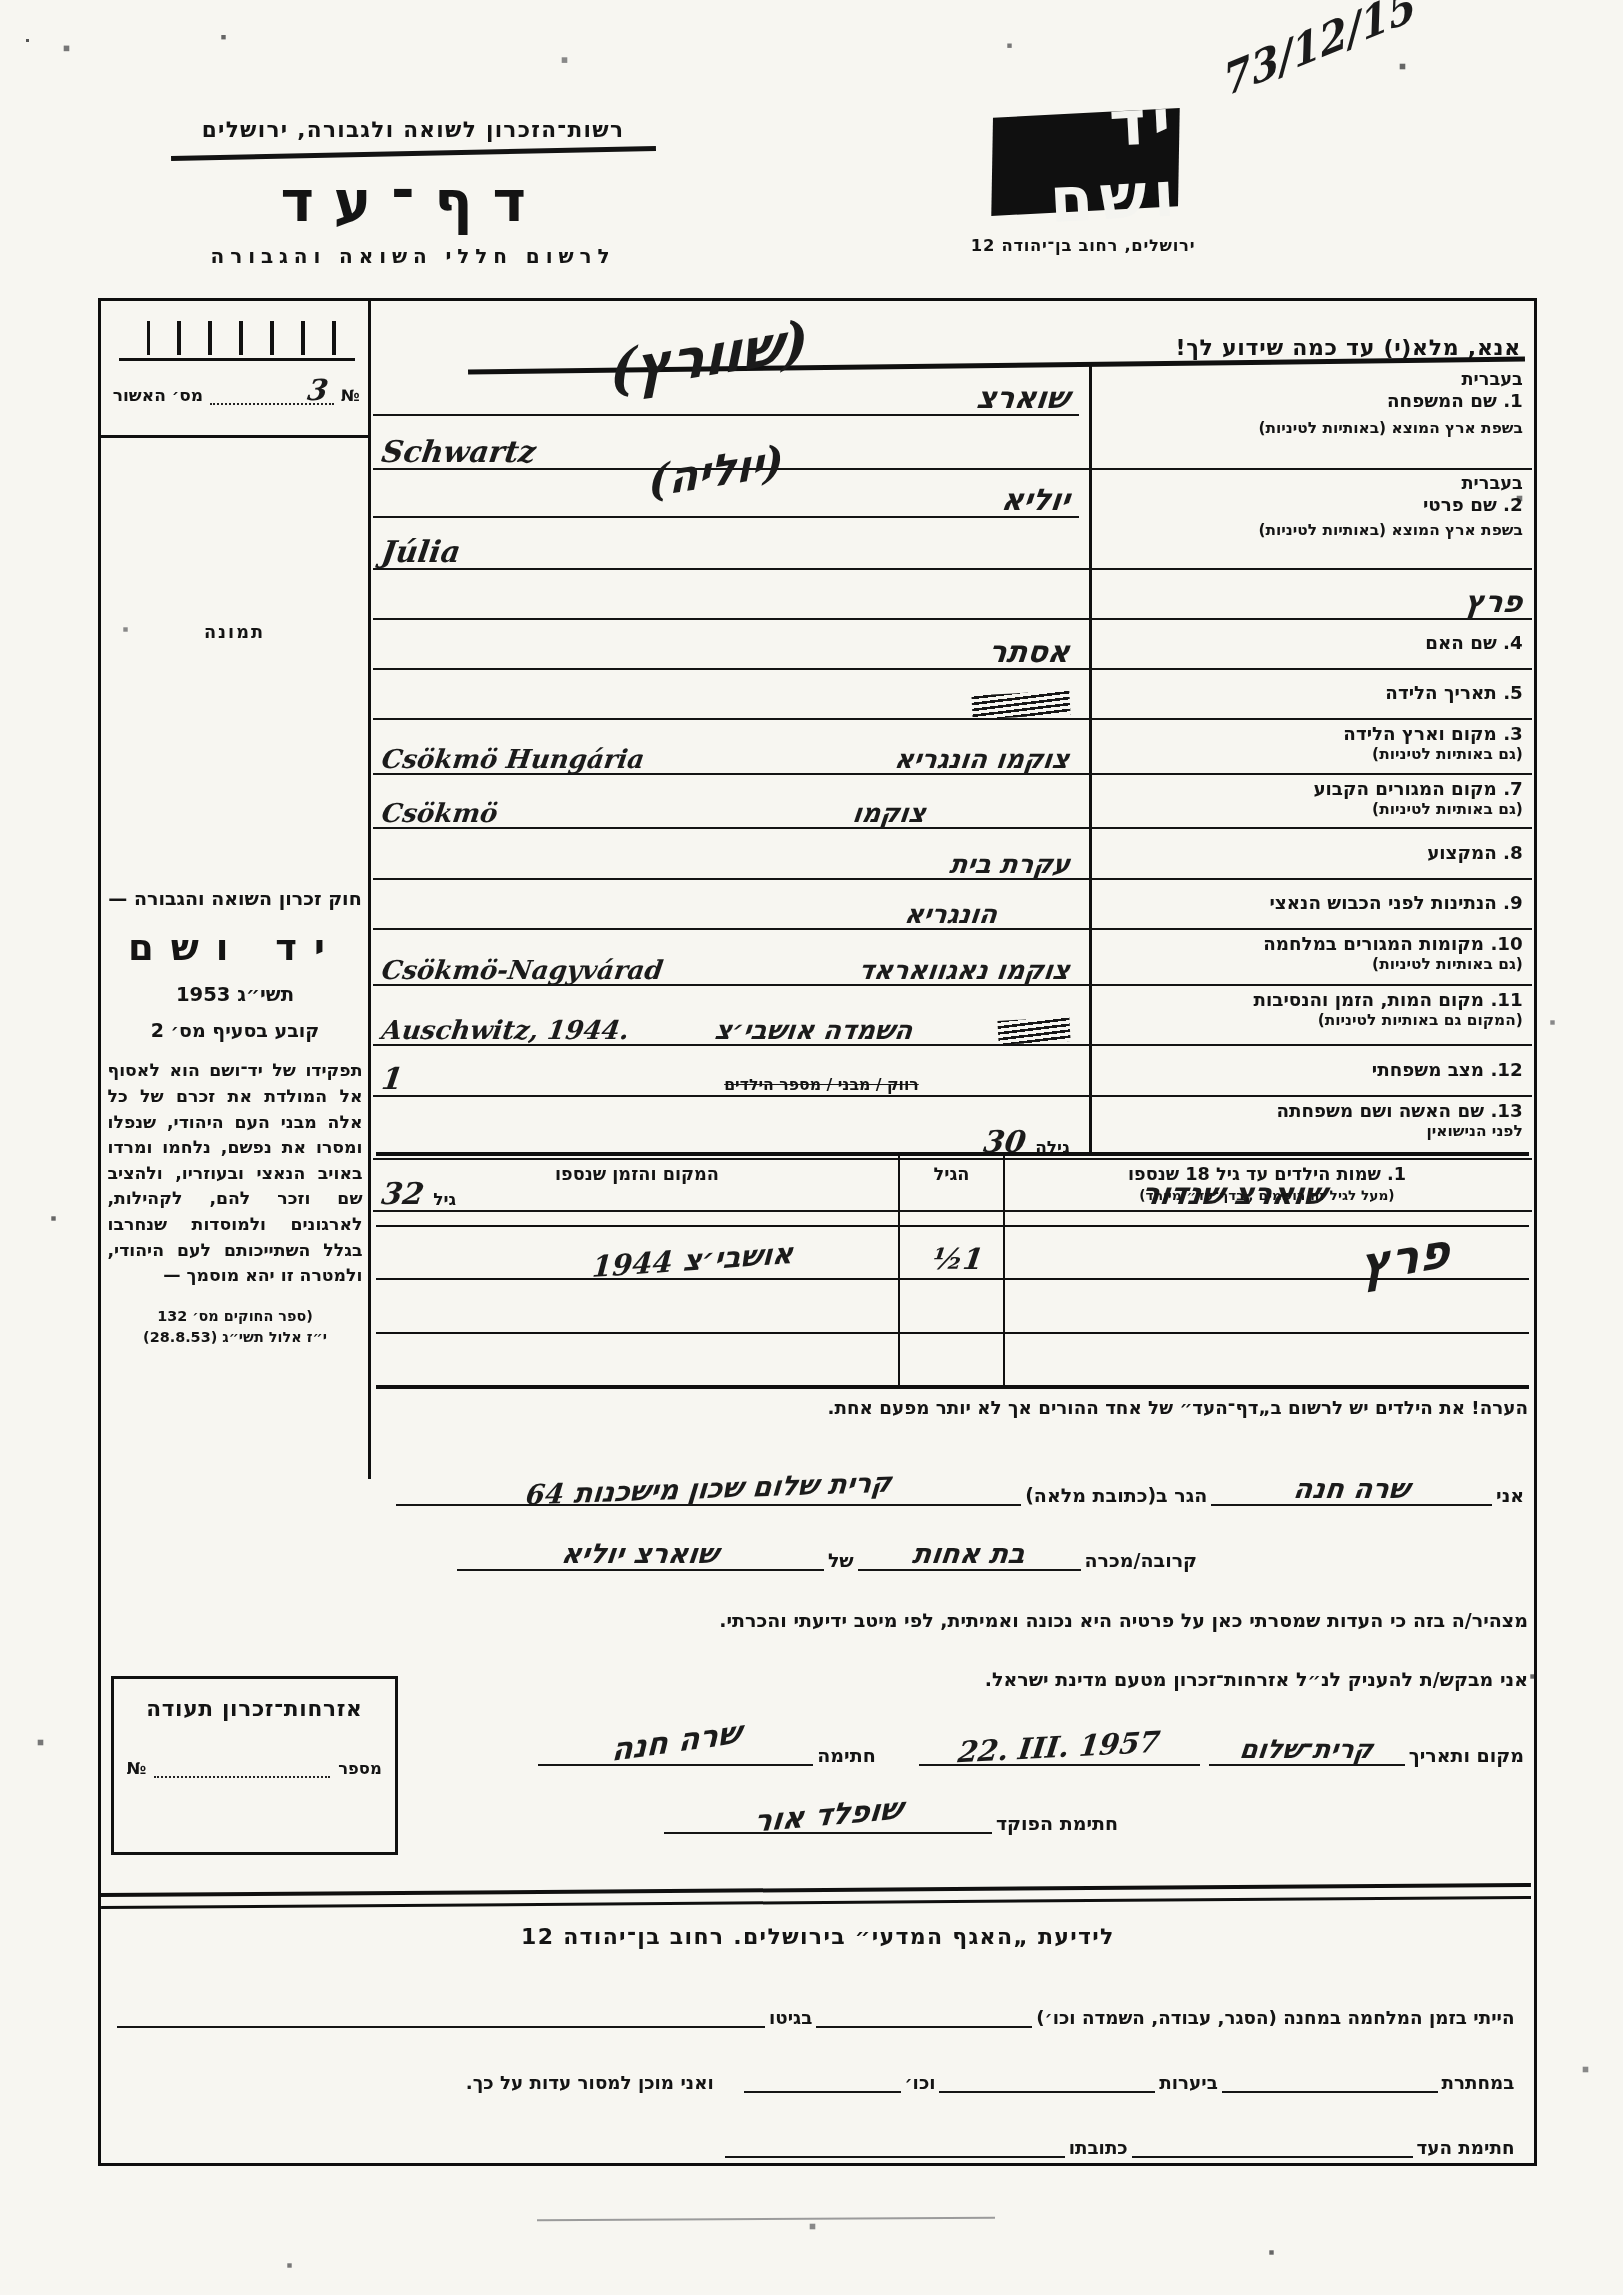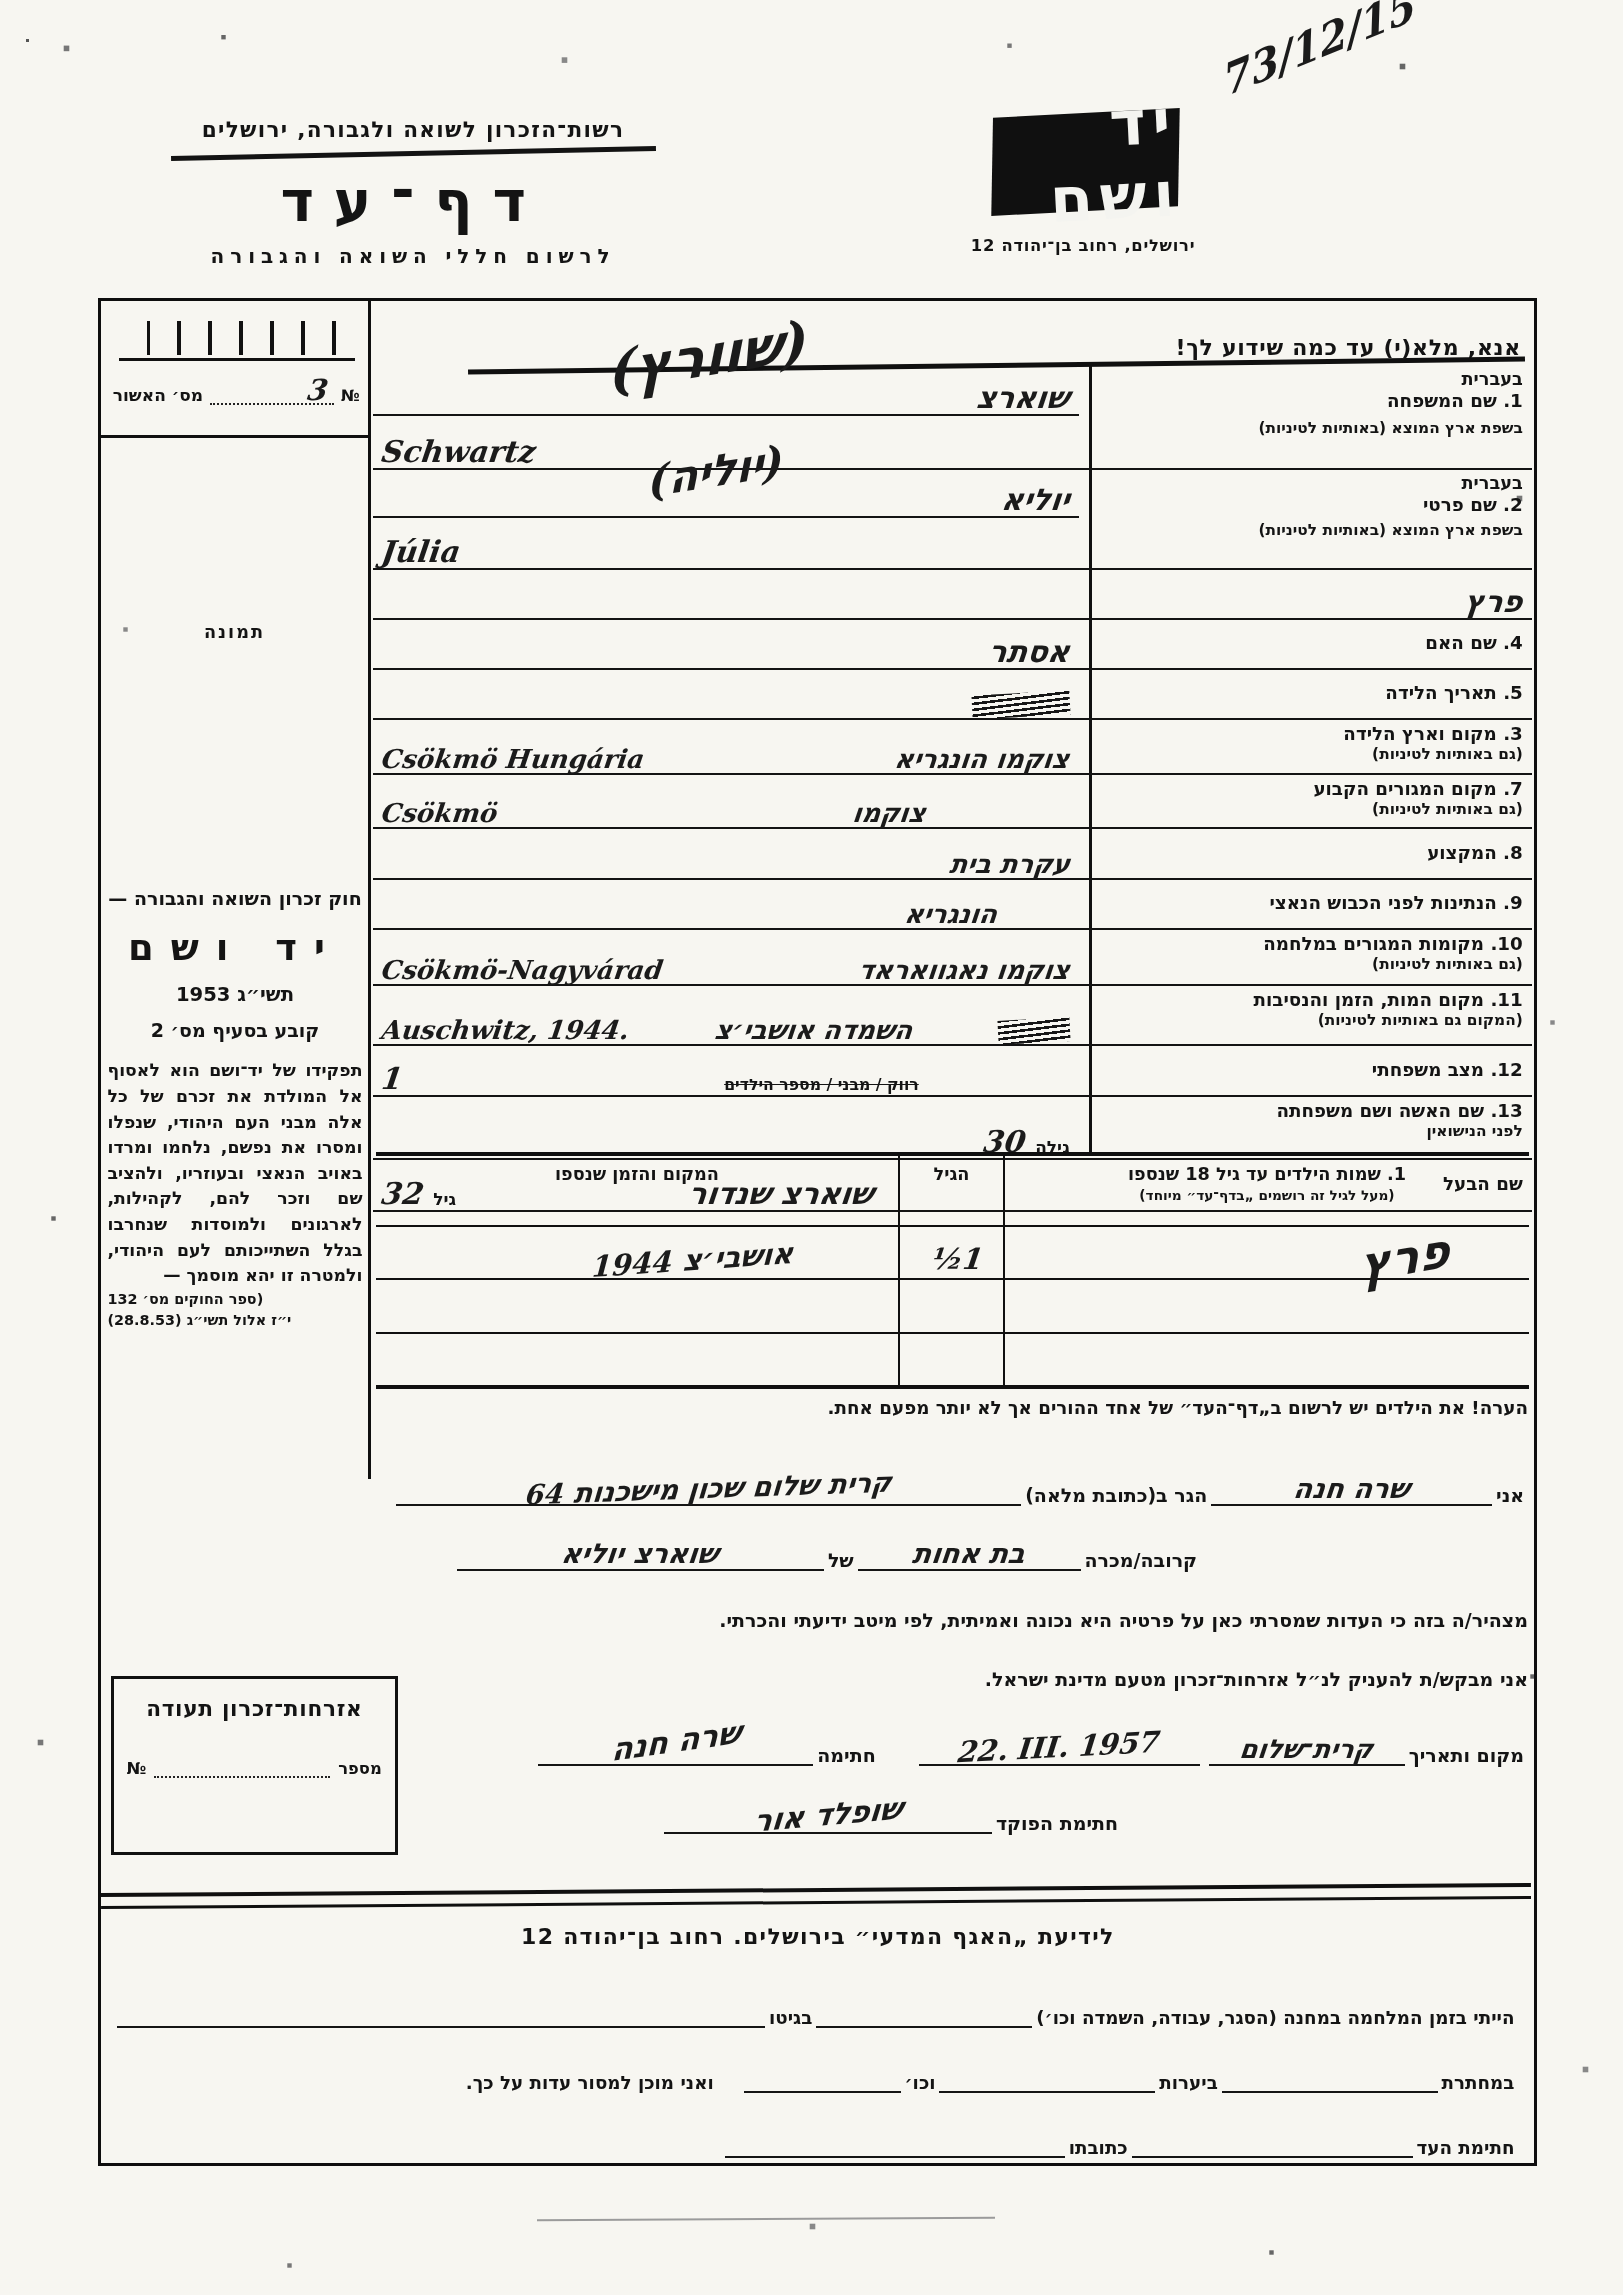--- a/index.html
+++ b/index.html
@@ -33,21 +33,21 @@
   .appr{display:flex;align-items:flex-end;font-size:17.7px;}
   .photo-lbl{font-size:17.7px;font-weight:bold;text-align:center;letter-spacing:2px;}
   
   .sidebar{width:255px;text-align:center;}
   .sb-intro{font-size:19px;font-weight:bold;}
   .sb-name{font-size:37px;font-weight:bold;letter-spacing:17px;margin-top:17px;}
   .sb-year{font-size:19.6px;font-weight:bold;margin-top:14.4px;}
   .sb-sec{font-size:19px;font-weight:bold;margin-top:13px;}
   .sb-par{font-size:17.3px;font-weight:bold;line-height:1.48;text-align:justify;margin-top:17px;}
   .sb-par2{margin-top:13px;}
-  .sb-ref{font-size:14.4px;font-weight:bold;line-height:1.5;text-align:left;}
+  .sb-ref{font-size:14.4px;font-weight:bold;margin-top:17px;line-height:1.5;text-align:center;}
   
   .fields{display:flex;flex-direction:column;}
   .frow{display:flex;align-items:stretch;}
   .lcell{width:440px;padding:2.6px 9.2px 0 3.9px;position:relative;}
   .lb{border-bottom:2px solid #141414;}
   .ecell{flex:1;position:relative;border-bottom:2.6px solid #141414;
          display:flex;align-items:flex-end;padding:0 9.2px 1.3px 9.2px;}
   .flabel{font-size:18.3px;font-weight:bold;line-height:1.25;}
   .flang{font-size:17.7px;font-weight:bold;margin-bottom:1.3px;}
   .fsub{font-size:15.4px;font-weight:bold;line-height:1.2;}
@@ -287,23 +287,20 @@
         </div>
         <div class="ecell">
           <span class="agegrp">
             <span class="hw hw-md">30</span>
             <span class="agelbl">גילה</span>
           </span>
         </div>
       </div>
 
       <div class="frow" style="height:52px;">
-        <div class="lcell lb">
-          <div class="flabel" style="margin-top:10.5px;">שם הבעל</div>
-        </div>
         <div class="ecell e-both">
           <span class="hw hw-md" style="margin-right:196px;">שוארצ שנדור</span>
           <span class="agegrp">
             <span class="hw hw-md">32</span>
             <span class="agelbl">גיל</span>
           </span>
         </div>
       </div>
     </div>
 

